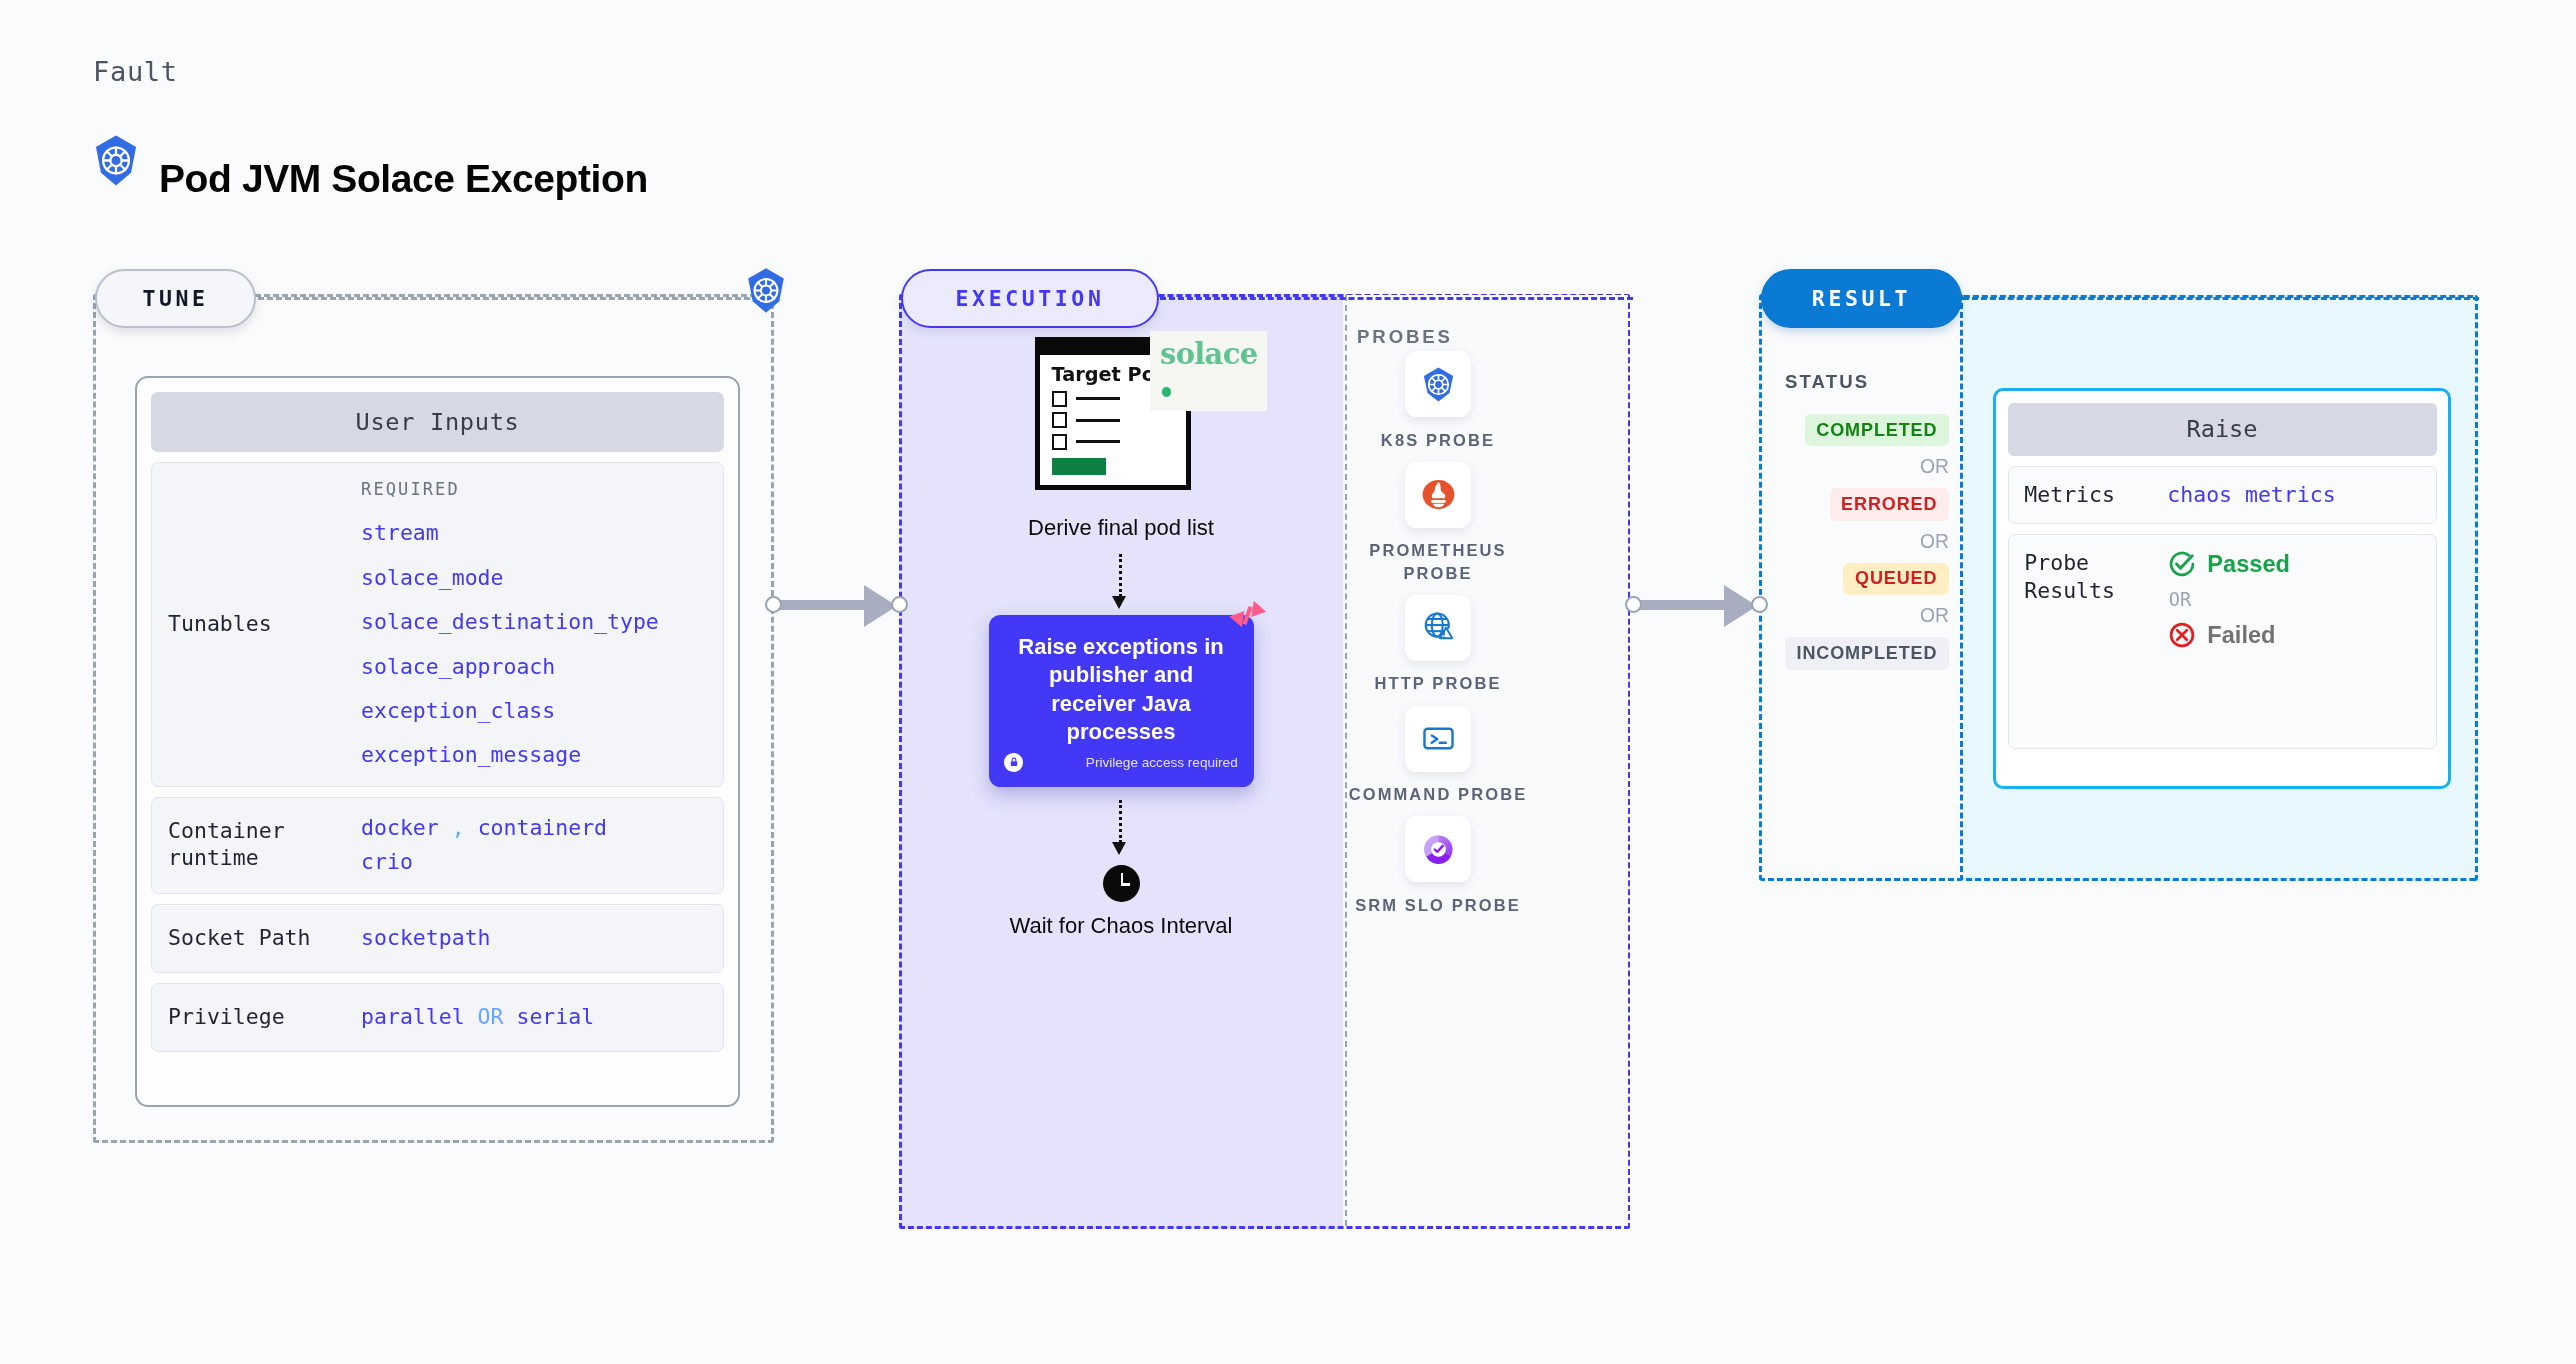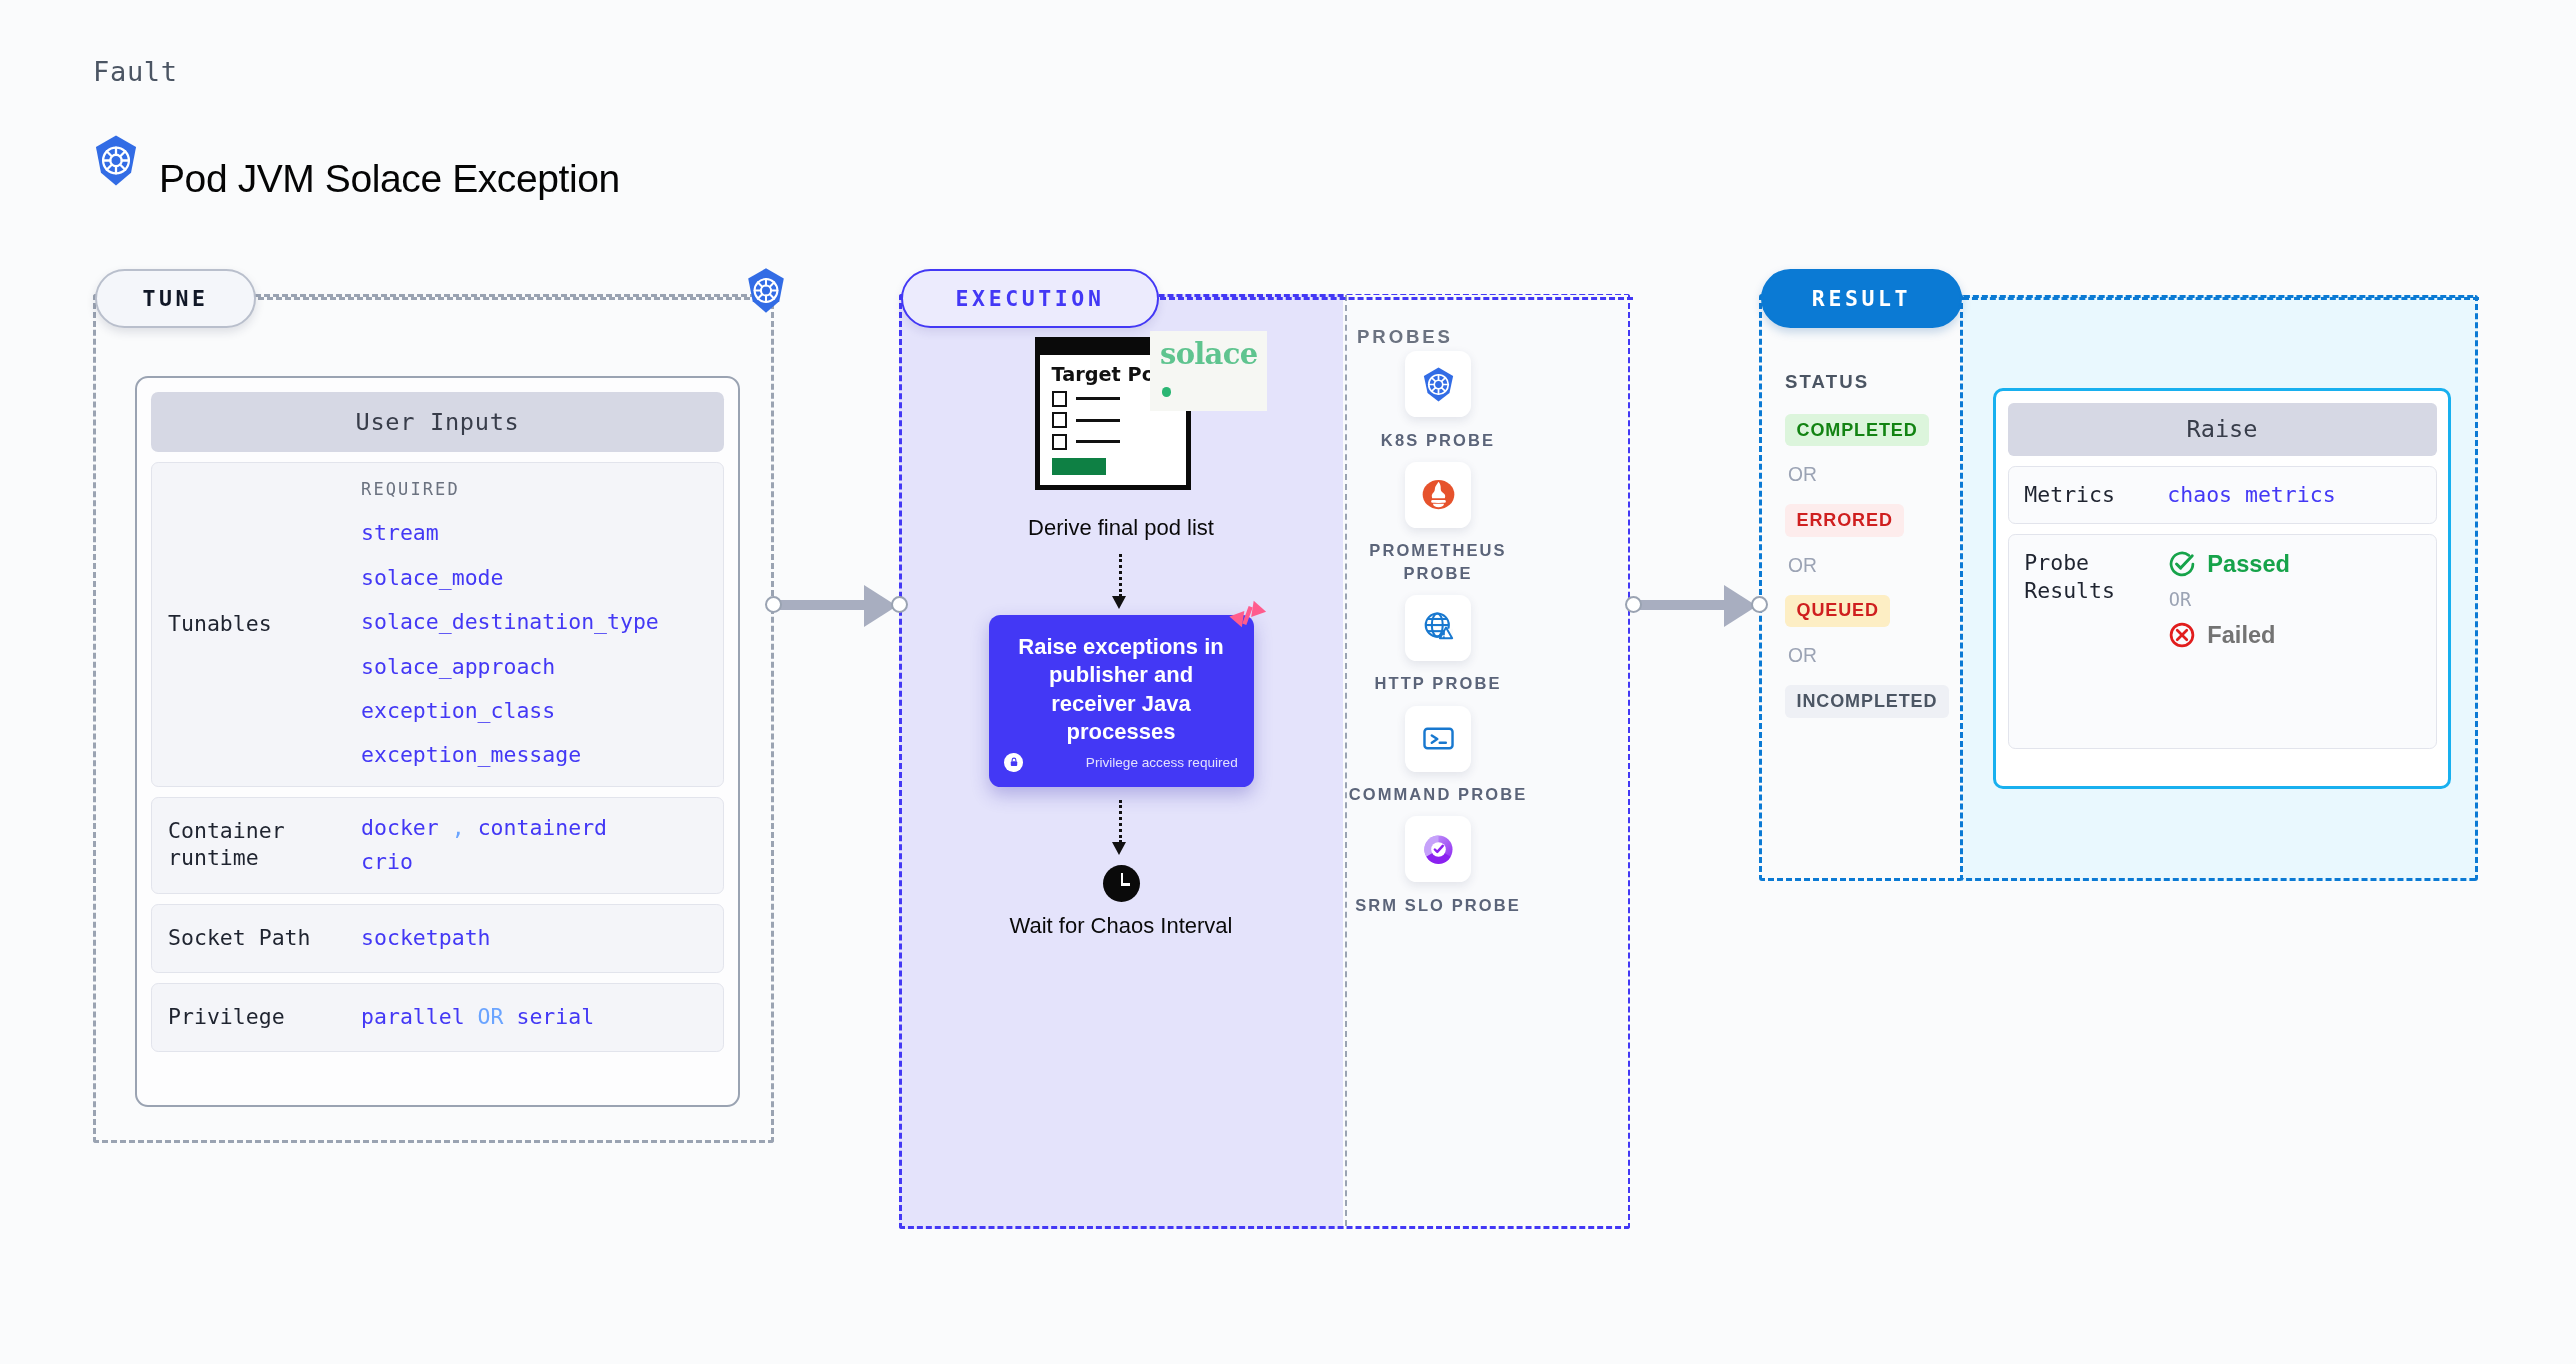--- a/index.html
+++ b/index.html
@@ -15,21 +15,21 @@
   .fault-label {
     position: absolute; left: 93px; top: 56px;
     font-family: "DejaVu Sans Mono", monospace;
     font-size: 27px; color: #4b5563; letter-spacing: 0.7px;
   }
   .title-row {
     position: absolute; left: 93px; top: 120px;
     display: flex; align-items: center; gap: 20px;
   }
   .title-text {
-    font-size: 39px; font-weight: 400; color: #050505;
+    font-size: 39px; font-weight: 700; color: #050505;
     letter-spacing: -0.4px;
     margin-top: 37px;
   }
   .k8s-logo { display: block; }
 
   
   .pill {
     position: absolute;
     display: flex; align-items: center; justify-content: center;
     border-radius: 716px;
@@ -270,21 +270,21 @@
     border: 3.6px dashed #0b7ad4; border-left: 2.1px dashed #9aa3b2;
     border-radius: 2.9px;
     background: #e9f8fe;
   }
   .status-caption {
     position: absolute; left: 1785px; top: 371px;
     font-size: 18.6px; letter-spacing: 2.1px; color: #4b5563; font-weight: 700;
   }
   .status-list {
     position: absolute; left: 1785px; top: 414px;
-    display: flex; flex-direction: column; align-items: flex-start; gap: 8px;
+    display: flex; flex-direction: column; align-items: flex-end; gap: 0;
   }
   .status-chip {
     border-radius: 5.7px; padding: 5.7px 11.5px;
     font-size: 18px; font-weight: 700; letter-spacing: 0.9px;
   }
   .or-sep { font-size: 19.3px; color: #9ba3b4; margin: 10px 0 10px 2.9px; }
 
   .output-card {
     position: absolute; left: 1993px; top: 388px;
     width: 458px; height: 401px;

